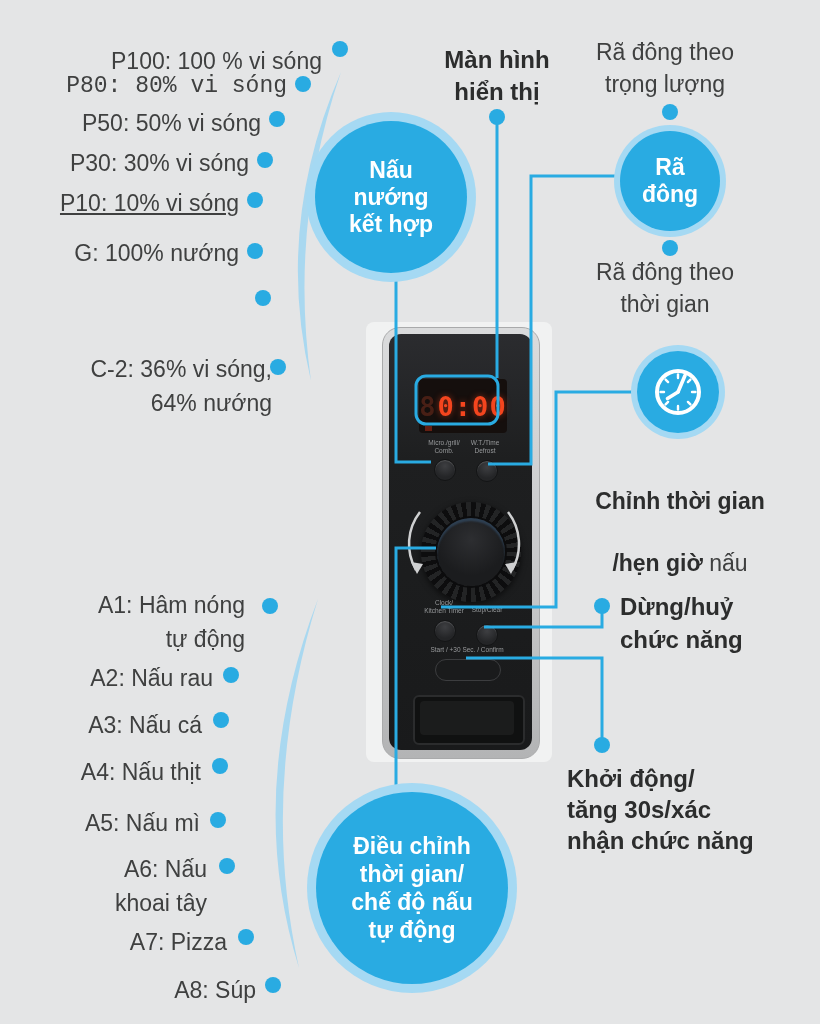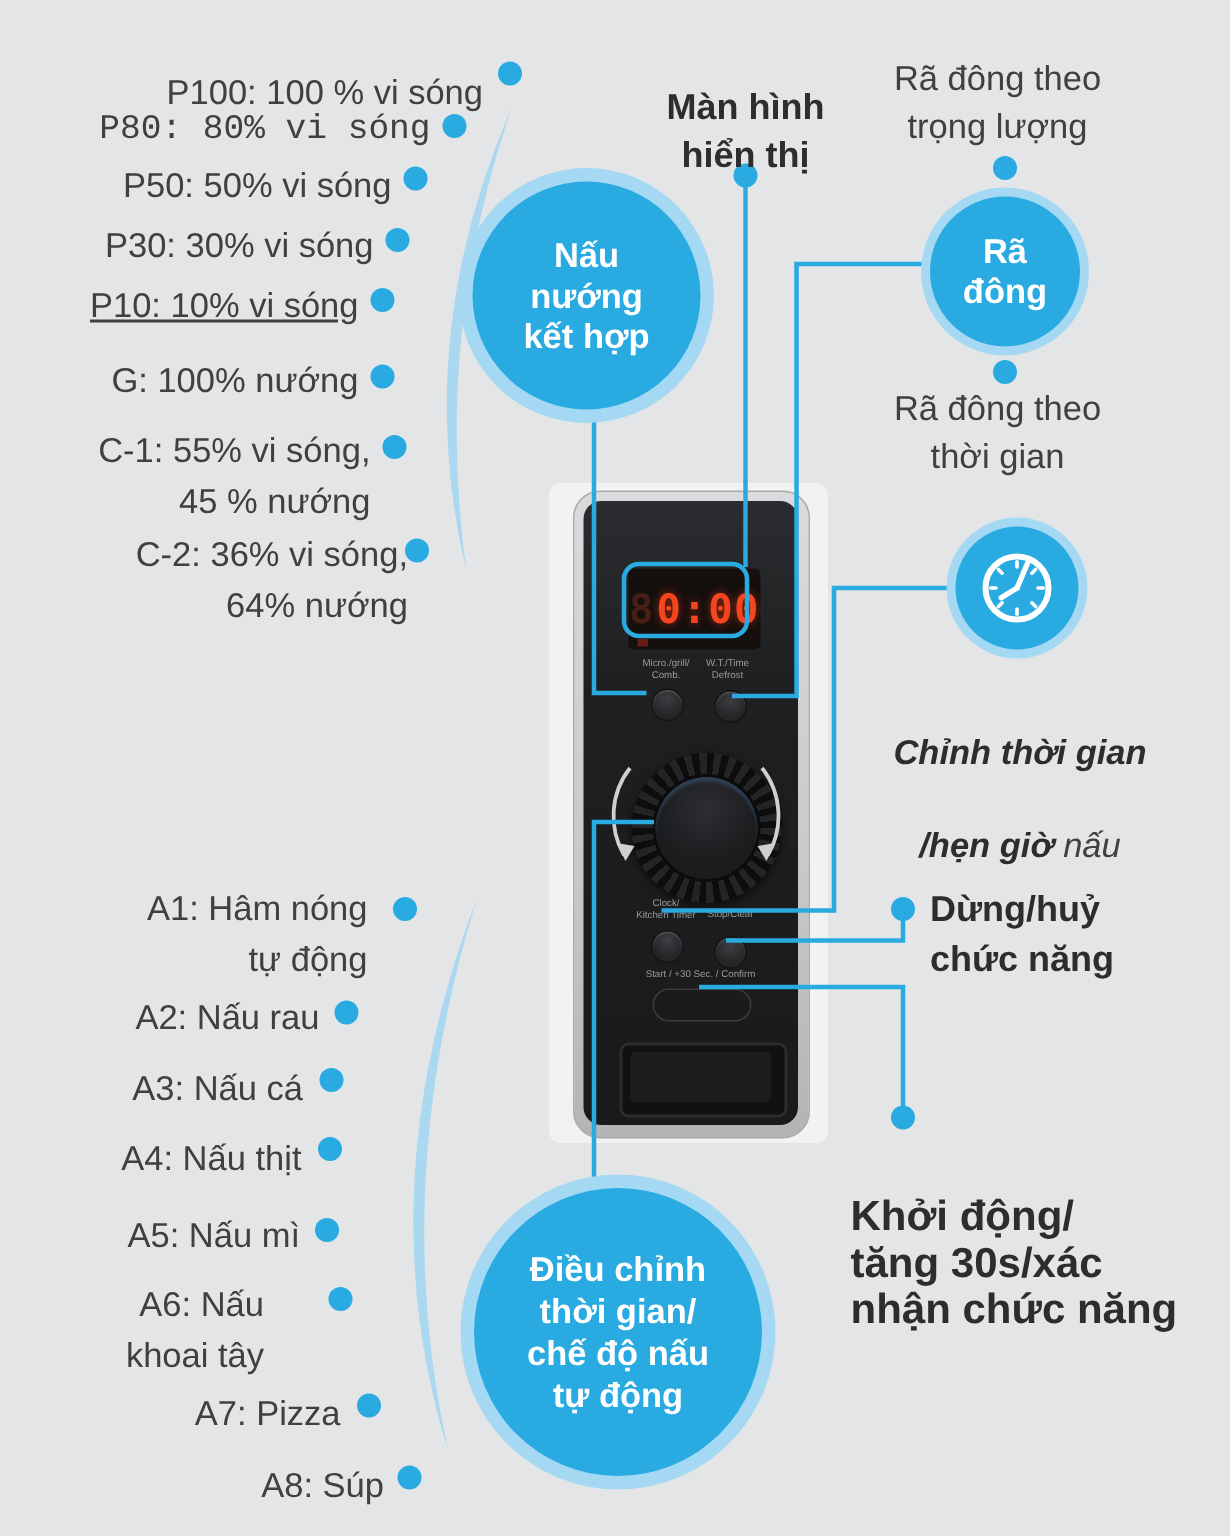--- a/index.html
+++ b/index.html
@@ -177,50 +177,48 @@
 thời gian/
 chế độ nấu
 tự động</div>
 
   <div class="txt r z6" style="top:44px;right:498px;">P100: 100 % vi sóng</div>
   <div class="txt r z6" style="top:69px;right:533px;font-family:Liberation Mono, monospace;">P80: 80% vi sóng</div>
   <div class="txt r z6" style="top:106px;right:559px;">P50: 50% vi sóng</div>
   <div class="txt r z6" style="top:146px;right:571px;">P30: 30% vi sóng</div>
   <div class="txt r z6" style="top:186px;right:581px;text-decoration:underline;">P10: 10% vi sóng</div>
   <div class="txt r z6" style="top:236px;right:581px;">G: 100% nướng</div>
-  <div class="txt r z6" style="top:283px;right:573px;">C-1: 55% vi sóng,
-45 % nướng</div>
   <div class="txt r z6" style="top:352px;right:548px;">C-2: 36% vi sóng,
 64% nướng</div>
 
   <div class="txt r z6" style="top:588px;right:575px;">A1: Hâm nóng
 tự động</div>
   <div class="txt r z6" style="top:661px;right:607px;">A2: Nấu rau</div>
   <div class="txt r z6" style="top:708px;right:618px;">A3: Nấu cá</div>
   <div class="txt r z6" style="top:755px;right:619px;">A4: Nấu thịt</div>
   <div class="txt r z6" style="top:806px;right:620px;">A5: Nấu mì</div>
-  <div class="txt r z6" style="top:852px;right:644px;">A6: Nấu
+  <div class="txt r z6" style="top:852px;right:613px;">A6: Nấu
 khoai tây</div>
   <div class="txt r z6" style="top:925px;right:593px;margin-left:46px;">A7: Pizza</div>
   <div class="txt r z6" style="top:973px;right:564px;">A8: Súp</div>
 
-  <div class="txt c bold z6" style="left:407px;top:56px;width:180px;font-size:24px;line-height:32px;">Màn hình
+  <div class="txt c bold z6" style="left:407px;top:44px;width:180px;font-size:24px;line-height:32px;">Màn hình
 hiển thị</div>
 
   <div class="txt c z6" style="left:575px;top:36px;width:180px;font-size:23px;line-height:32px;">Rã đông theo
 trọng lượng</div>
 
   <div class="txt c z6" style="left:575px;top:256px;width:180px;font-size:23px;line-height:32px;">Rã đông theo
 thời gian</div>
 
-  <div class="txt c small-lh z6" style="left:580px;top:455px;width:200px;font-size:23px;font-style:italic;">
+  <div class="txt c small-lh z6" style="left:580px;top:455px;width:200px;font-size:23px;">
     <div><span class="bold">Chỉnh thời gian</span></div>
     <div><span class="bold">/hẹn giờ</span><span> nấu</span></div>
   </div>
 
   <div class="txt l bold z6" style="left:620px;top:590px;font-size:24px;line-height:33px;">Dừng/huỷ
 chức năng</div>
 
-  <div class="txt l bold z6" style="left:567px;top:795px;font-size:28px;line-height:31px;">Khởi động/
+  <div class="txt l bold z6" style="left:567px;top:763px;font-size:24px;line-height:31px;">Khởi động/
 tăng 30s/xác
 nhận chức năng</div>
 
 </div>
 
 </body></html>

